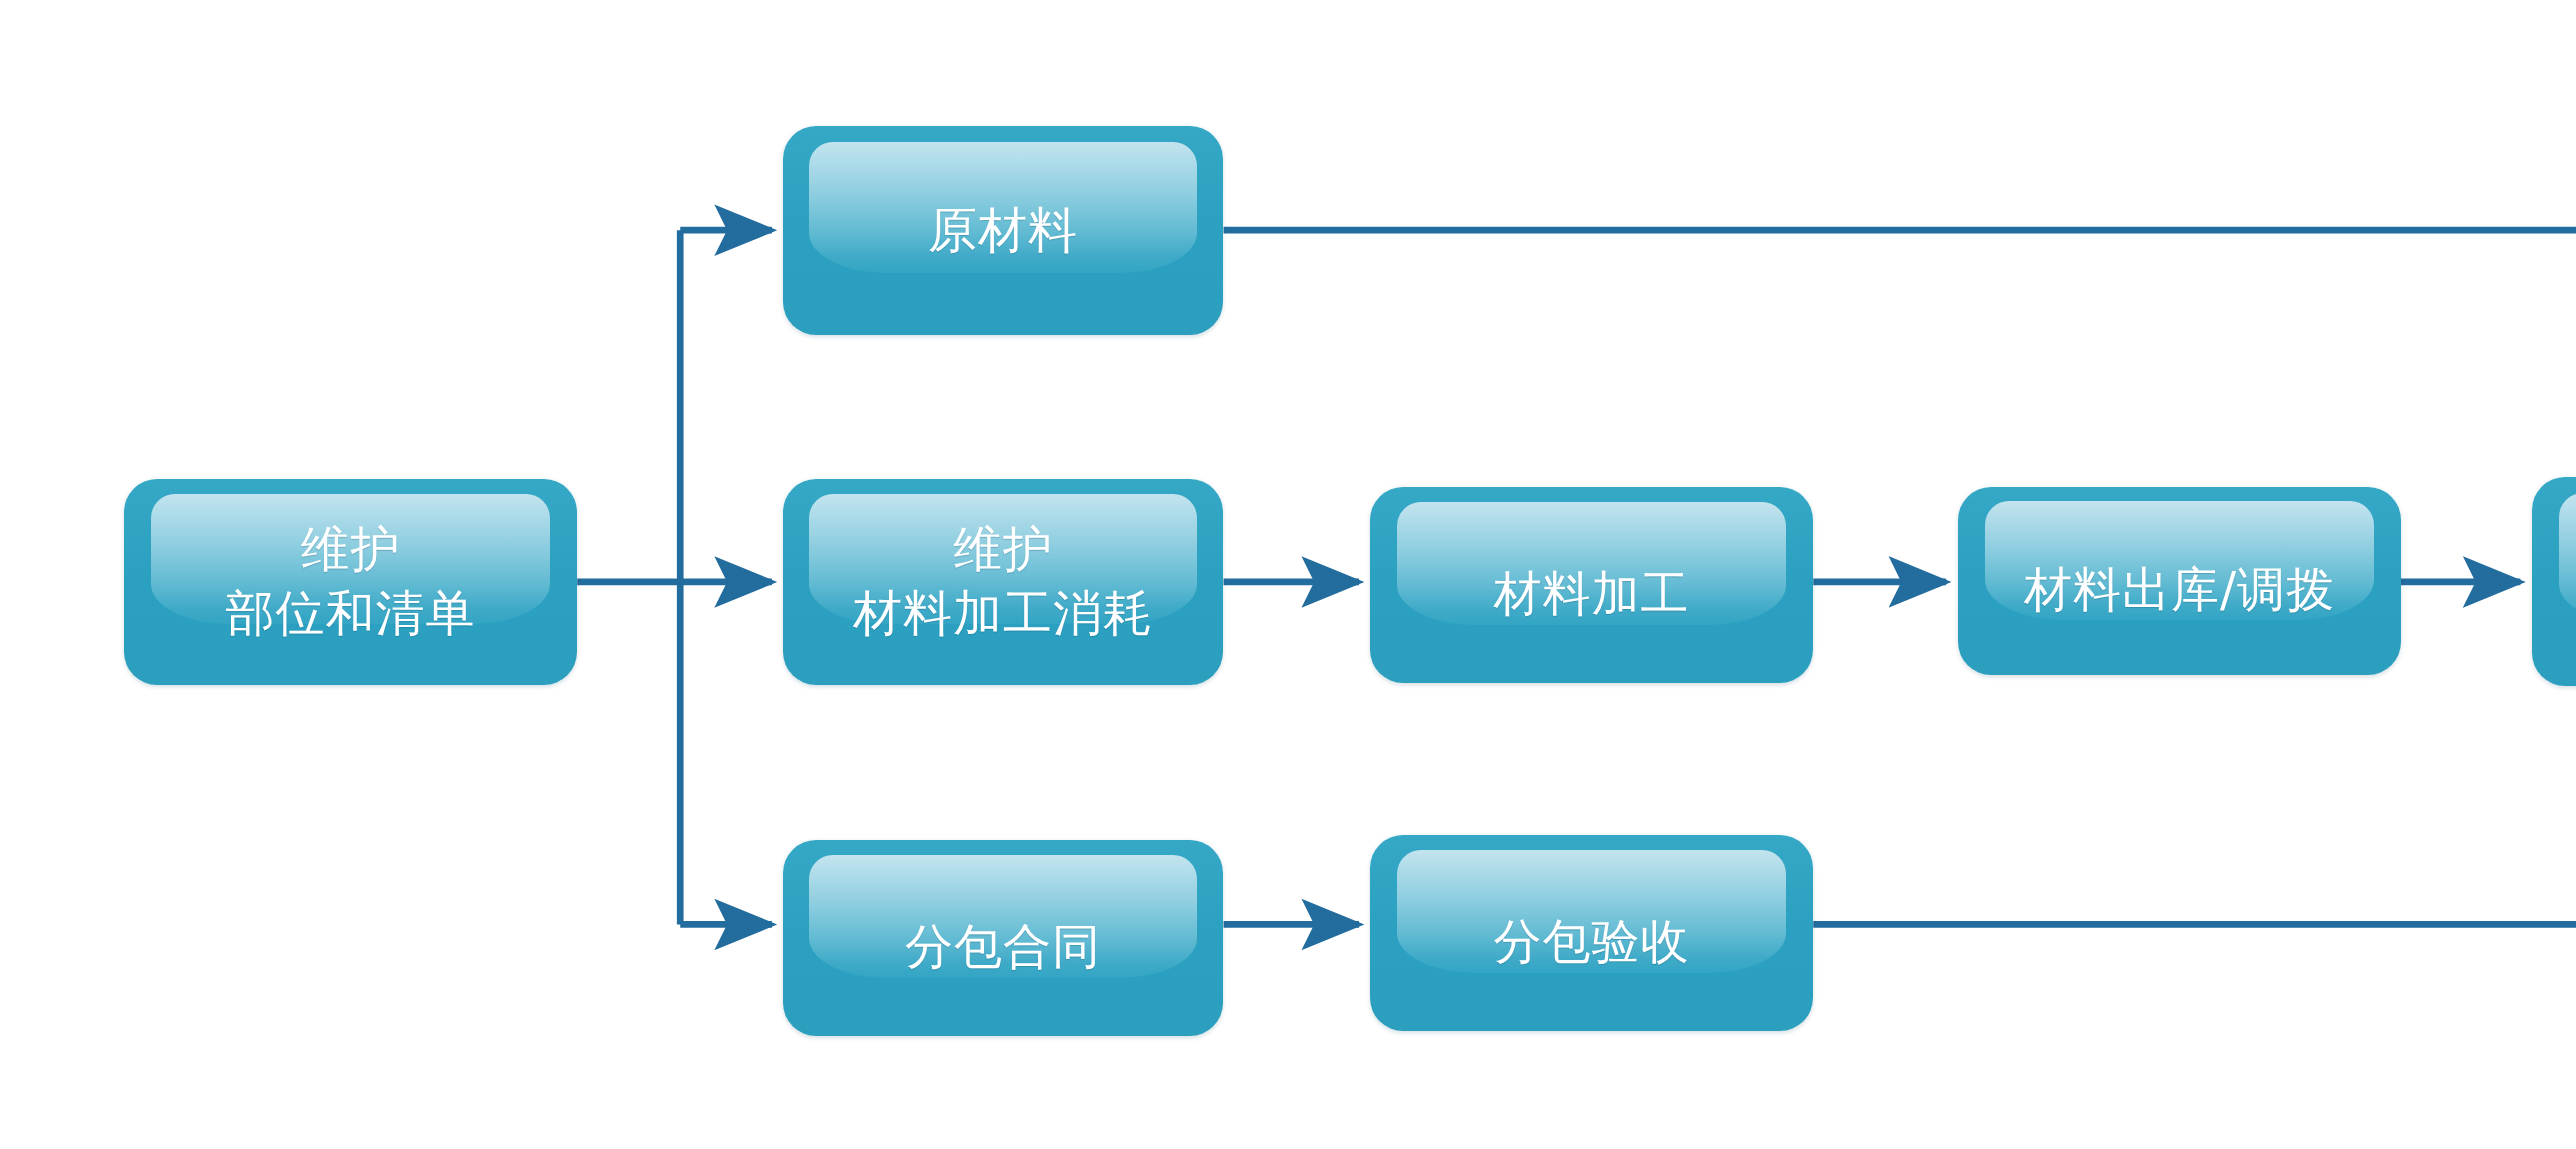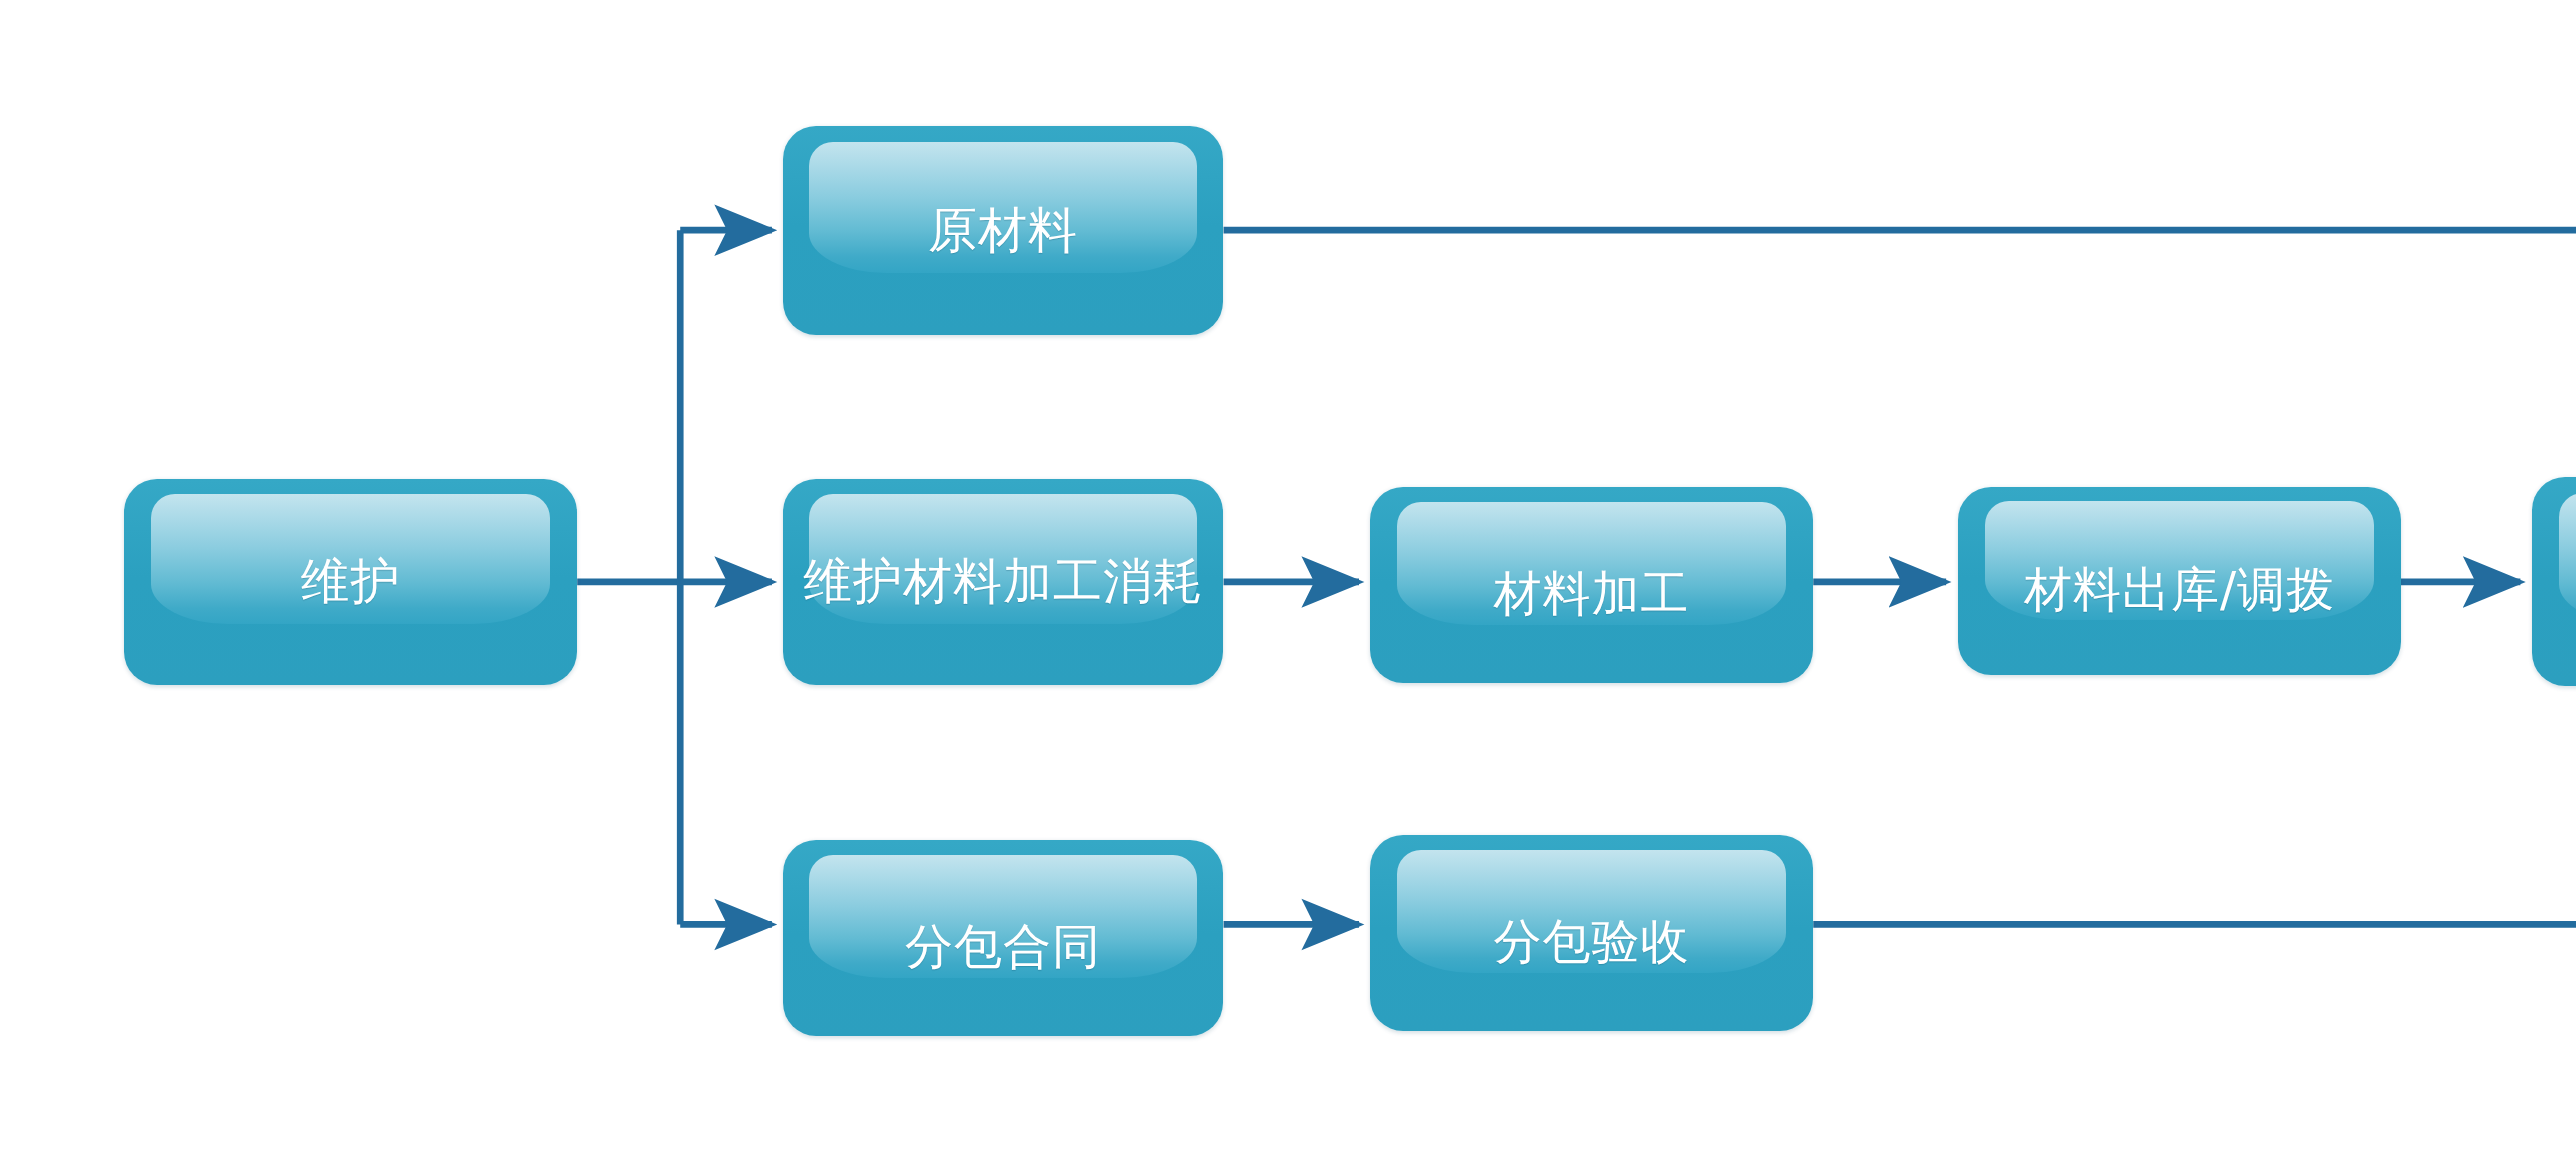--- a/index.html
+++ b/index.html
@@ -39,20 +39,21 @@
         #8ACCDF 42%,
         #62BBD3 68%,
         #3FAAC8 88%,
         #33A5C5 100%);
     pointer-events:none;
   }
   .node .label{
     position:absolute;
     left:0;right:0;top:0;bottom:0;
     display:flex;
+    flex-direction:column;
     align-items:center;
     justify-content:center;
     color:#ffffff;
     line-height:1.30;
     white-space:nowrap;
     letter-spacing:1px;
     text-shadow:0 0.5px 1px rgba(12,70,95,.25);
     padding:0 17px;
   }
   .node .label .ln{display:block;}
@@ -112,20 +113,21 @@
       <path d="M2375,1795 L2638,1795" marker-end="url(#ah-r)"></path>
 
       <path d="M3520,1795 L5340,1795 L5340,1358" marker-end="url(#ah-u)"></path>
     </g>
   </svg>
 
   <div class="node" id="n-weihu-qingdan">
     <div class="gloss"></div>
     <div class="label fs-big">
       <span class="ln">维护</span>
+      <span class="ln">部位和清单</span>
     </div>
   </div>
 
   <div class="node" id="n-yuancailiao">
     <div class="gloss"></div>
     <div class="label fs-big">
       <span class="ln">原材料</span>
     </div>
   </div>
 

